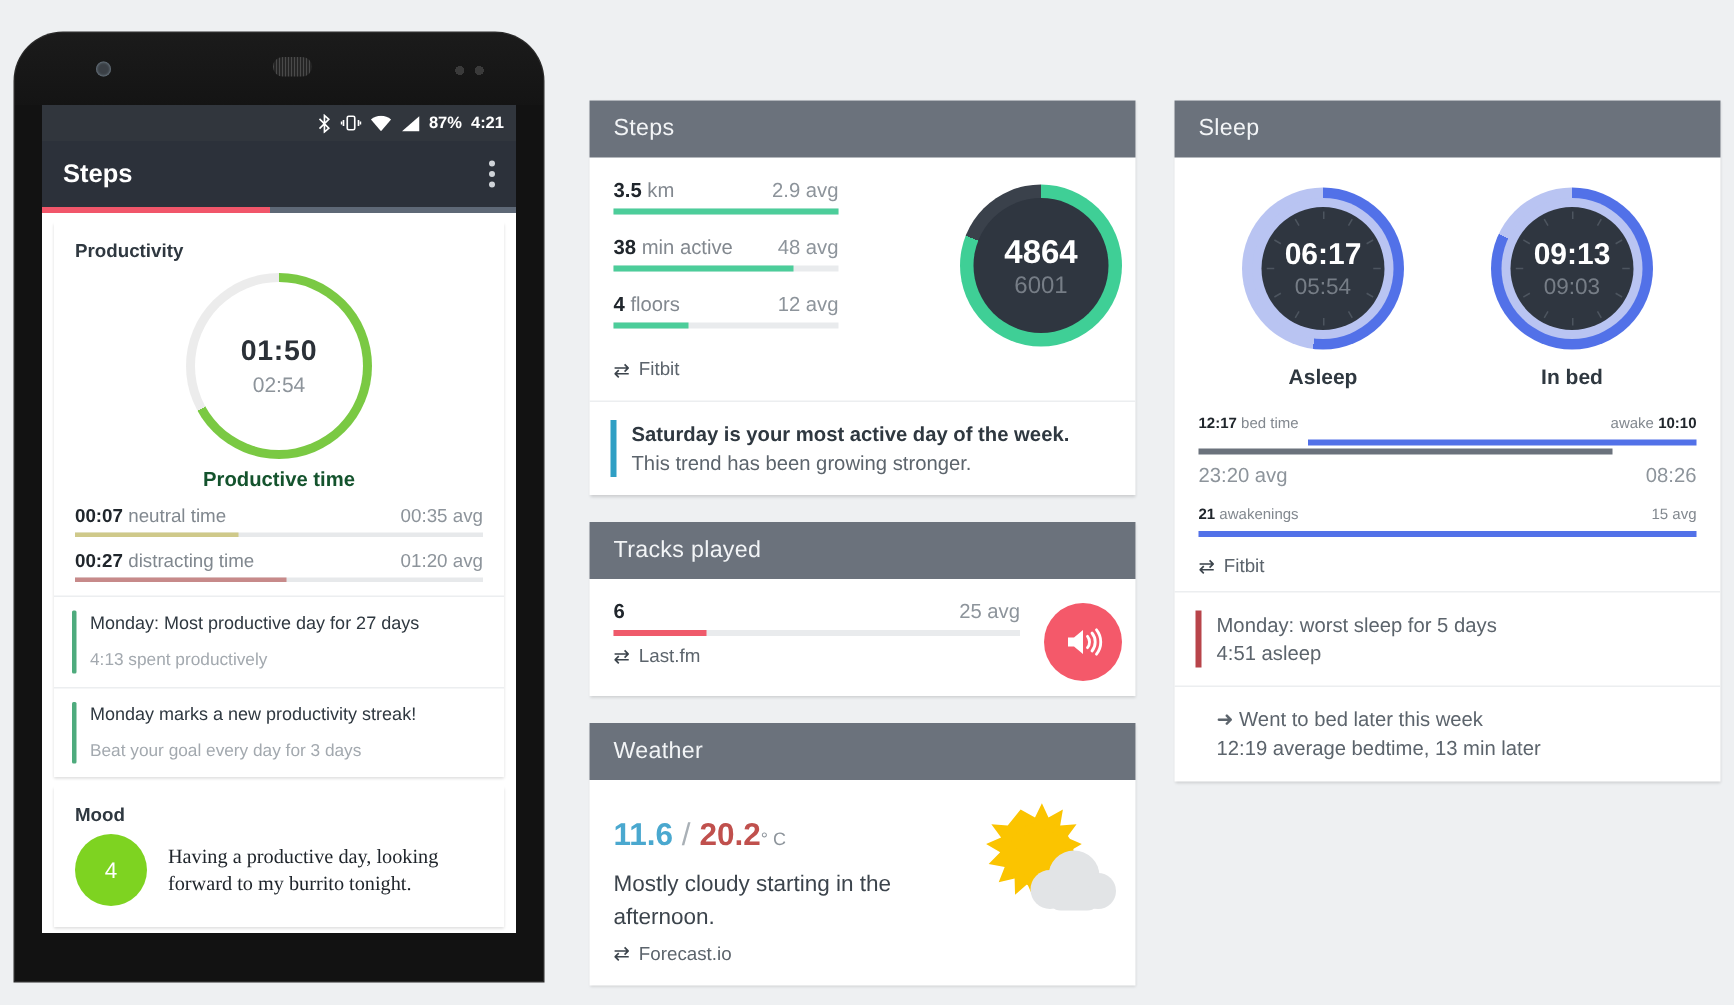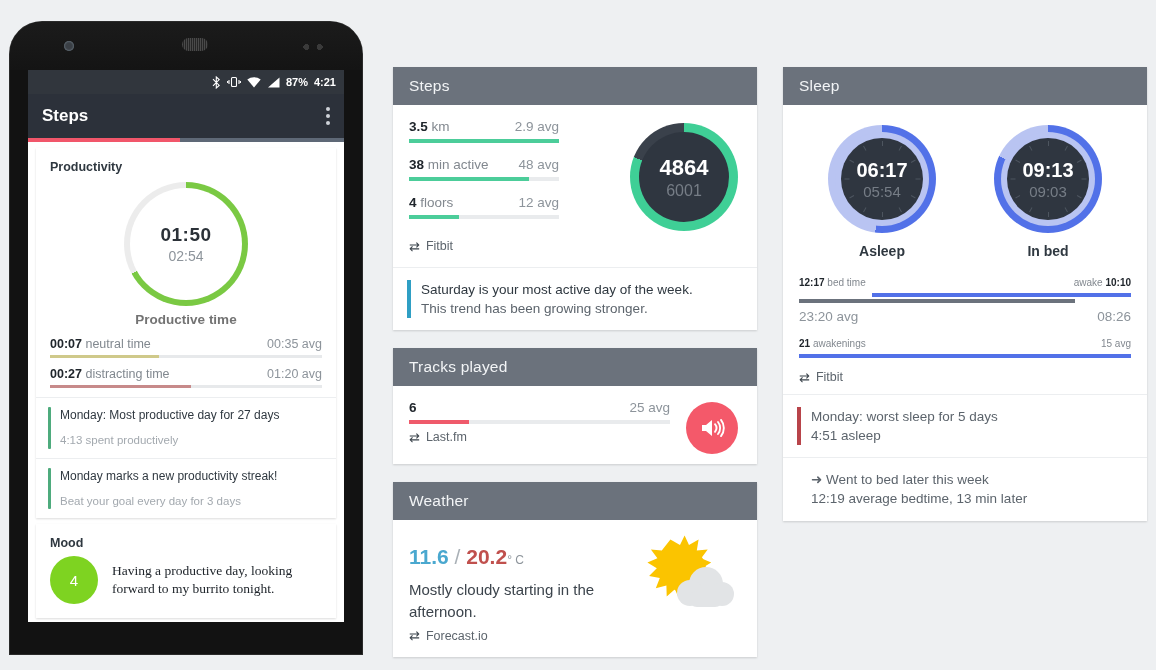--- a/index.html
+++ b/index.html
@@ -45,21 +45,21 @@
 
   .pcard { background:#fff; margin:6px 8px 0 8px; box-shadow:0 1px 2px rgba(0,0,0,.14); }
   .pcard-title { font-size:12.5px; font-weight:bold; color:#2f3840; padding:12px 14px 2px 14px; }
   .donut-wrap { display:flex; justify-content:center; padding:6px 0 2px; }
   .donut { width:124px; height:124px; border-radius:50%; position:relative;
     display:flex; align-items:center; justify-content:center; }
   .donut .hole { position:absolute; left:6px; top:6px; right:6px; bottom:6px; border-radius:50%;
     background:#fff; display:flex; flex-direction:column; align-items:center; justify-content:center;text-align:center; }
   .donut .big { font-size:19px; font-weight:bold; color:#2b3138; letter-spacing:.5px; }
   .donut .sml { font-size:14px; color:#8d949b; margin-top:2px; }
-  .prod-label { text-align:center; font-size:13.5px; font-weight:bold; color:#737373; padding:4px 0 10px; }
+  .prod-label { text-align:center; font-size:13.5px; font-weight:bold; color:#14532d; padding:4px 0 10px; }
 
   .metric { padding:0 14px 9px 14px; }
   .metric-row { display:flex; justify-content:space-between; align-items:baseline; font-size:12.5px; }
   .m-main { color:#2f3840; }
   .m-main b { font-weight:bold; color:#20262c; }
   .m-main span { color:#81888f; }
   .m-avg { color:#8d949b; font-size:12.5px; }
   .bar { height:3px; background:#e7e9eb; margin-top:4px; position:relative; }
   .bar > i { position:absolute; left:0; top:0; height:100%; display:block; }
 
@@ -74,21 +74,21 @@
   .mood-text { font-family:"Liberation Serif", serif; font-size:13.5px; color:#20262c; line-height:1.38; }
 
   
   .col { position:absolute; width:364px; }
   .col-mid { left:393px; top:67px; }
   .col-right { left:783px; top:67px; }
 
   .card { background:#fff; box-shadow:0 1px 2px rgba(0,0,0,.15); margin-bottom:18px; }
   .card-head { background:#6b727c; color:#f2f4f6; font-size:15.5px;
     padding:10px 16px; letter-spacing:.2px; }
-  .card-body { padding:14px 19px 10px 16px; position:relative; }
+  .card-body { padding:14px 9px 10px 16px; position:relative; }
 
   .steps-flex { display:flex; align-items:flex-start; }
   .steps-metrics { flex:1 1 auto; padding-right:10px; }
   .sm-row { margin-bottom:14px; }
   .sm-line { display:flex; justify-content:space-between; align-items:baseline; }
   .sm-val { font-size:13.5px; color:#3c444c; }
   .sm-val b { font-weight:bold; color:#20262c; }
   .sm-val span { color:#82888f; }
   .sm-avg { font-size:13.5px; color:#8d949b; }
   .sm-bar { height:4px; background:#e9ebed; margin-top:5px; position:relative; }
@@ -102,21 +102,21 @@
   .ring-dark .core .big { color:#fff; font-size:22px; font-weight:bold; }
   .ring-dark .core .sml { color:#767d86; font-size:16px; margin-top:1px; }
 
   .source { display:flex; align-items:center; gap:6px; font-size:12.5px; color:#5c646c;
     padding:6px 0 4px; }
   .sync-ico { font-size:13px; color:#3c444c; line-height:1; }
 
   .card-insight { display:flex; padding:12px 16px 12px 14px; border-top:1px solid #eceef0; }
   .card-insight .accent { width:4px; flex:0 0 4px; margin-right:10px; }
   .ci-1 { font-size:13.5px; color:#2f3840; line-height:1.42; }
-  .ci-1.b { font-weight:normal; }
+  .ci-1.b { font-weight:bold; }
   .ci-2 { font-size:13.5px; color:#5c646c; line-height:1.42; }
 
   
   .dials { display:flex; justify-content:space-around; padding:6px 0 2px; }
   .dial-unit { text-align:center; }
   .clock { width:108px; height:108px; border-radius:50%; position:relative; }
   .clock .inner-ring { position:absolute; left:7px; top:7px; right:7px; bottom:7px; border-radius:50%;
     background:#b9c4f2; }
   .clock .face { position:absolute; left:13px; top:13px; right:13px; bottom:13px; border-radius:50%;
     background:#2f3640; display:flex; flex-direction:column; align-items:center; justify-content:center;

